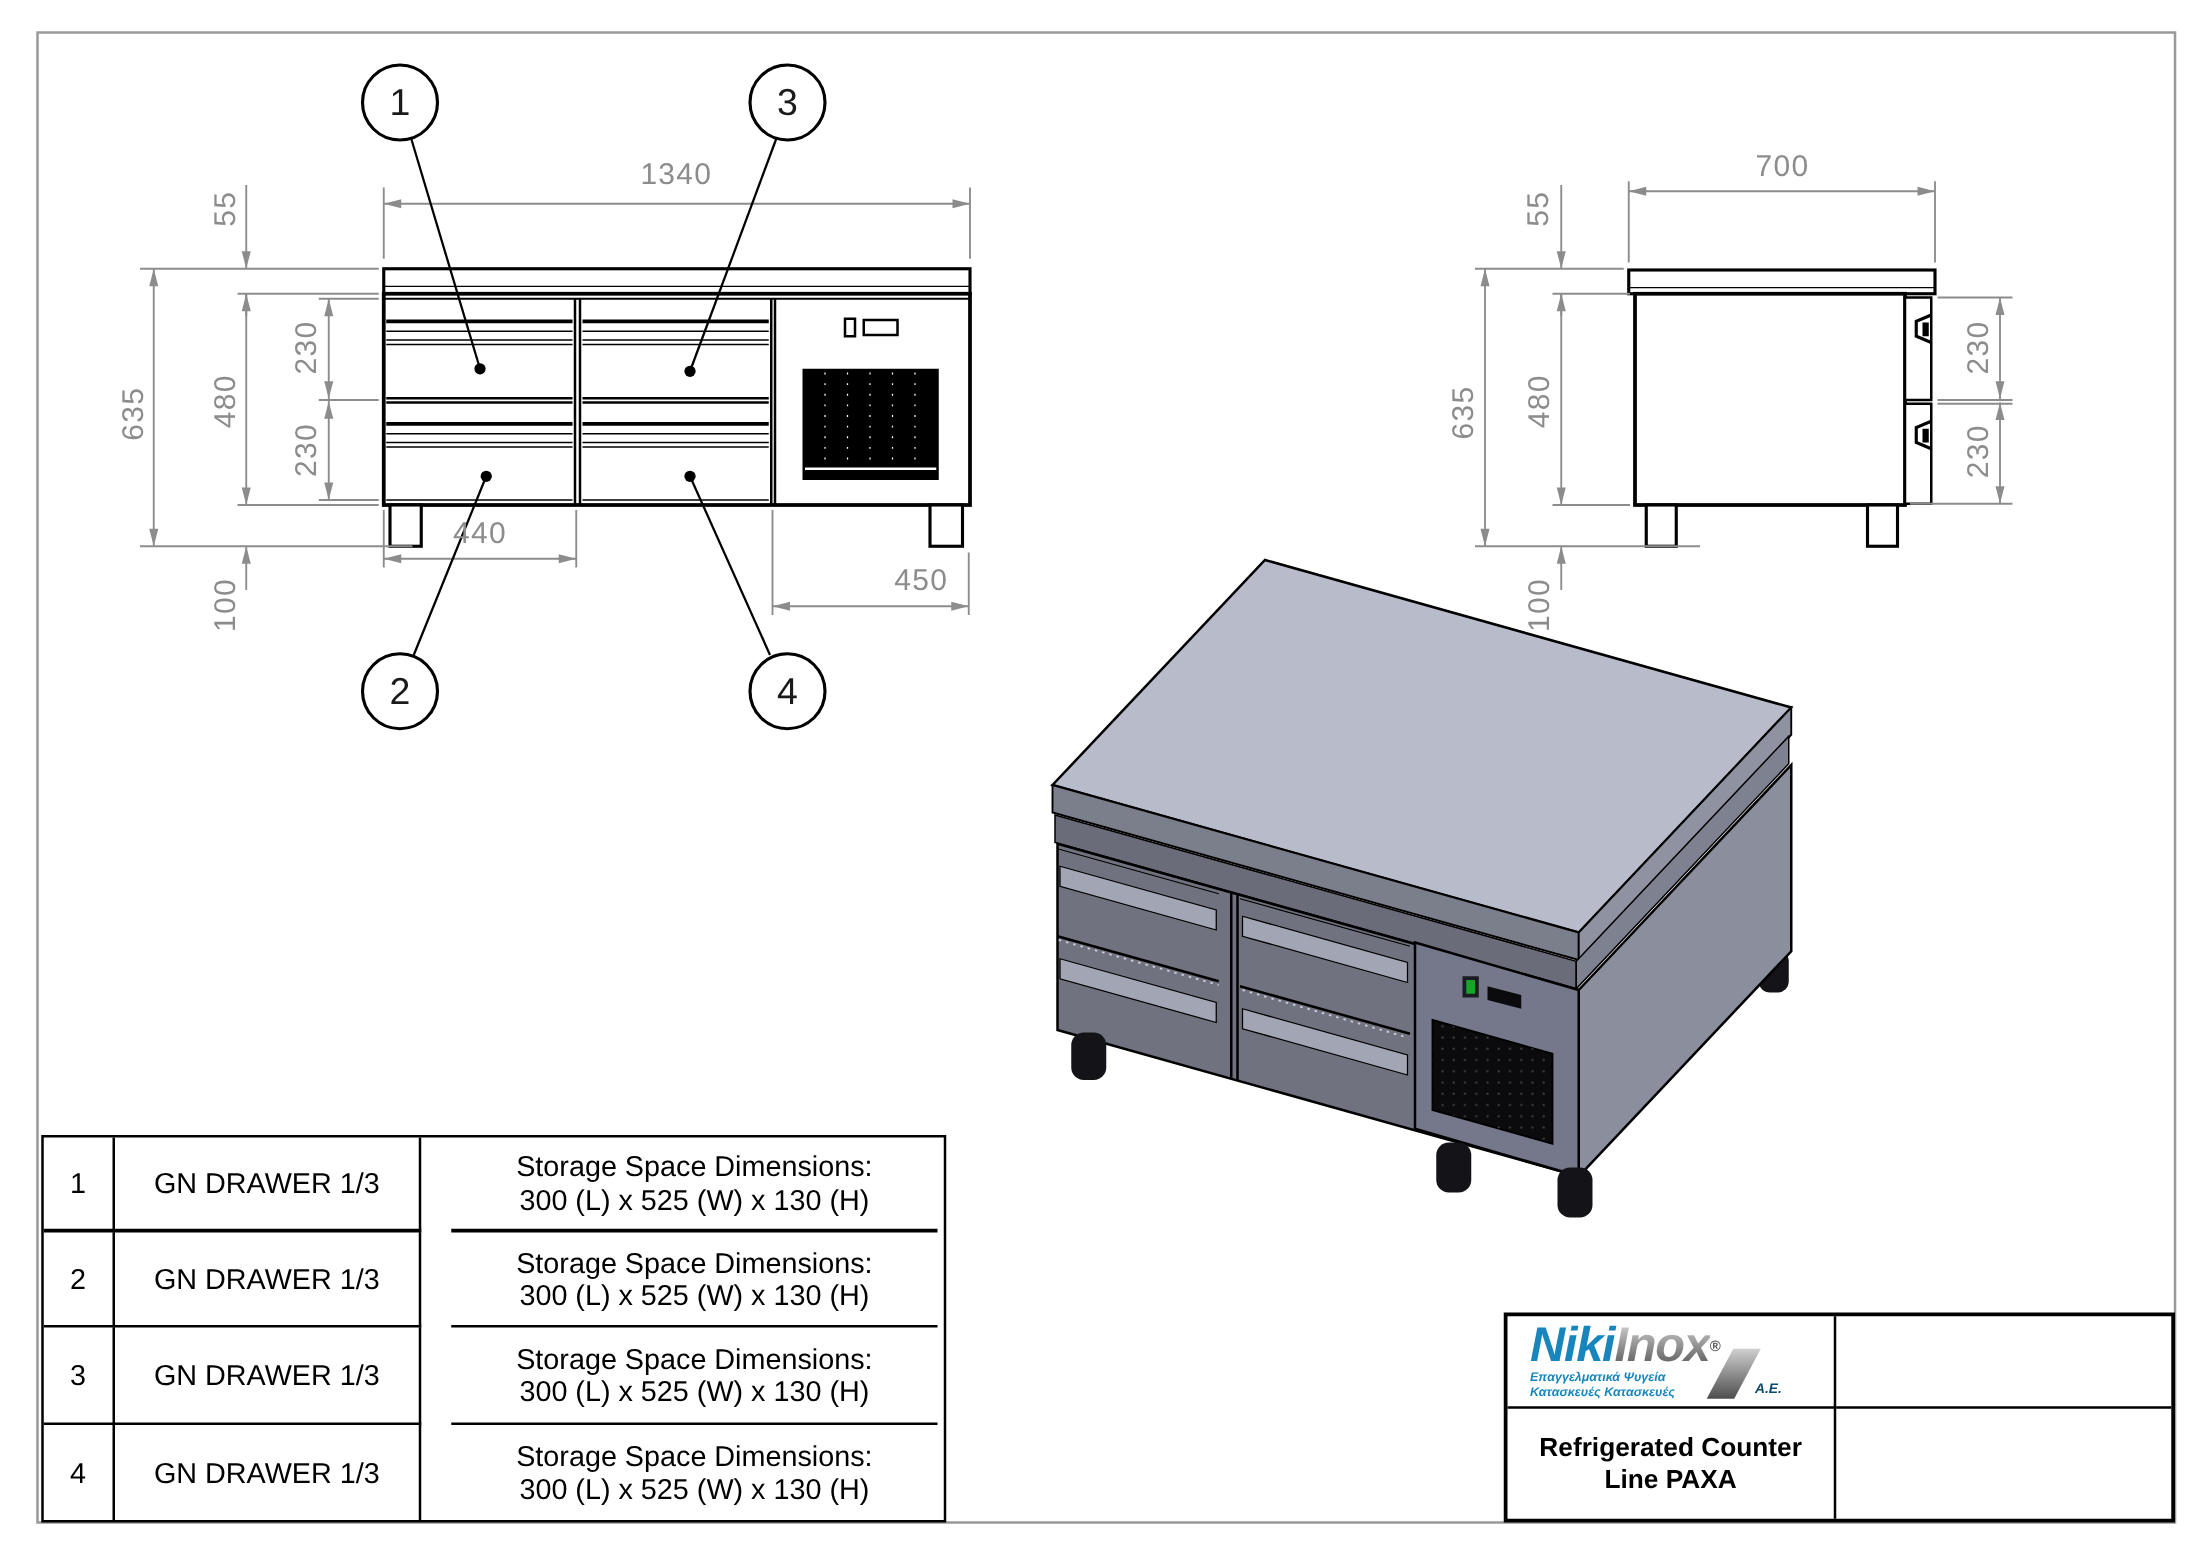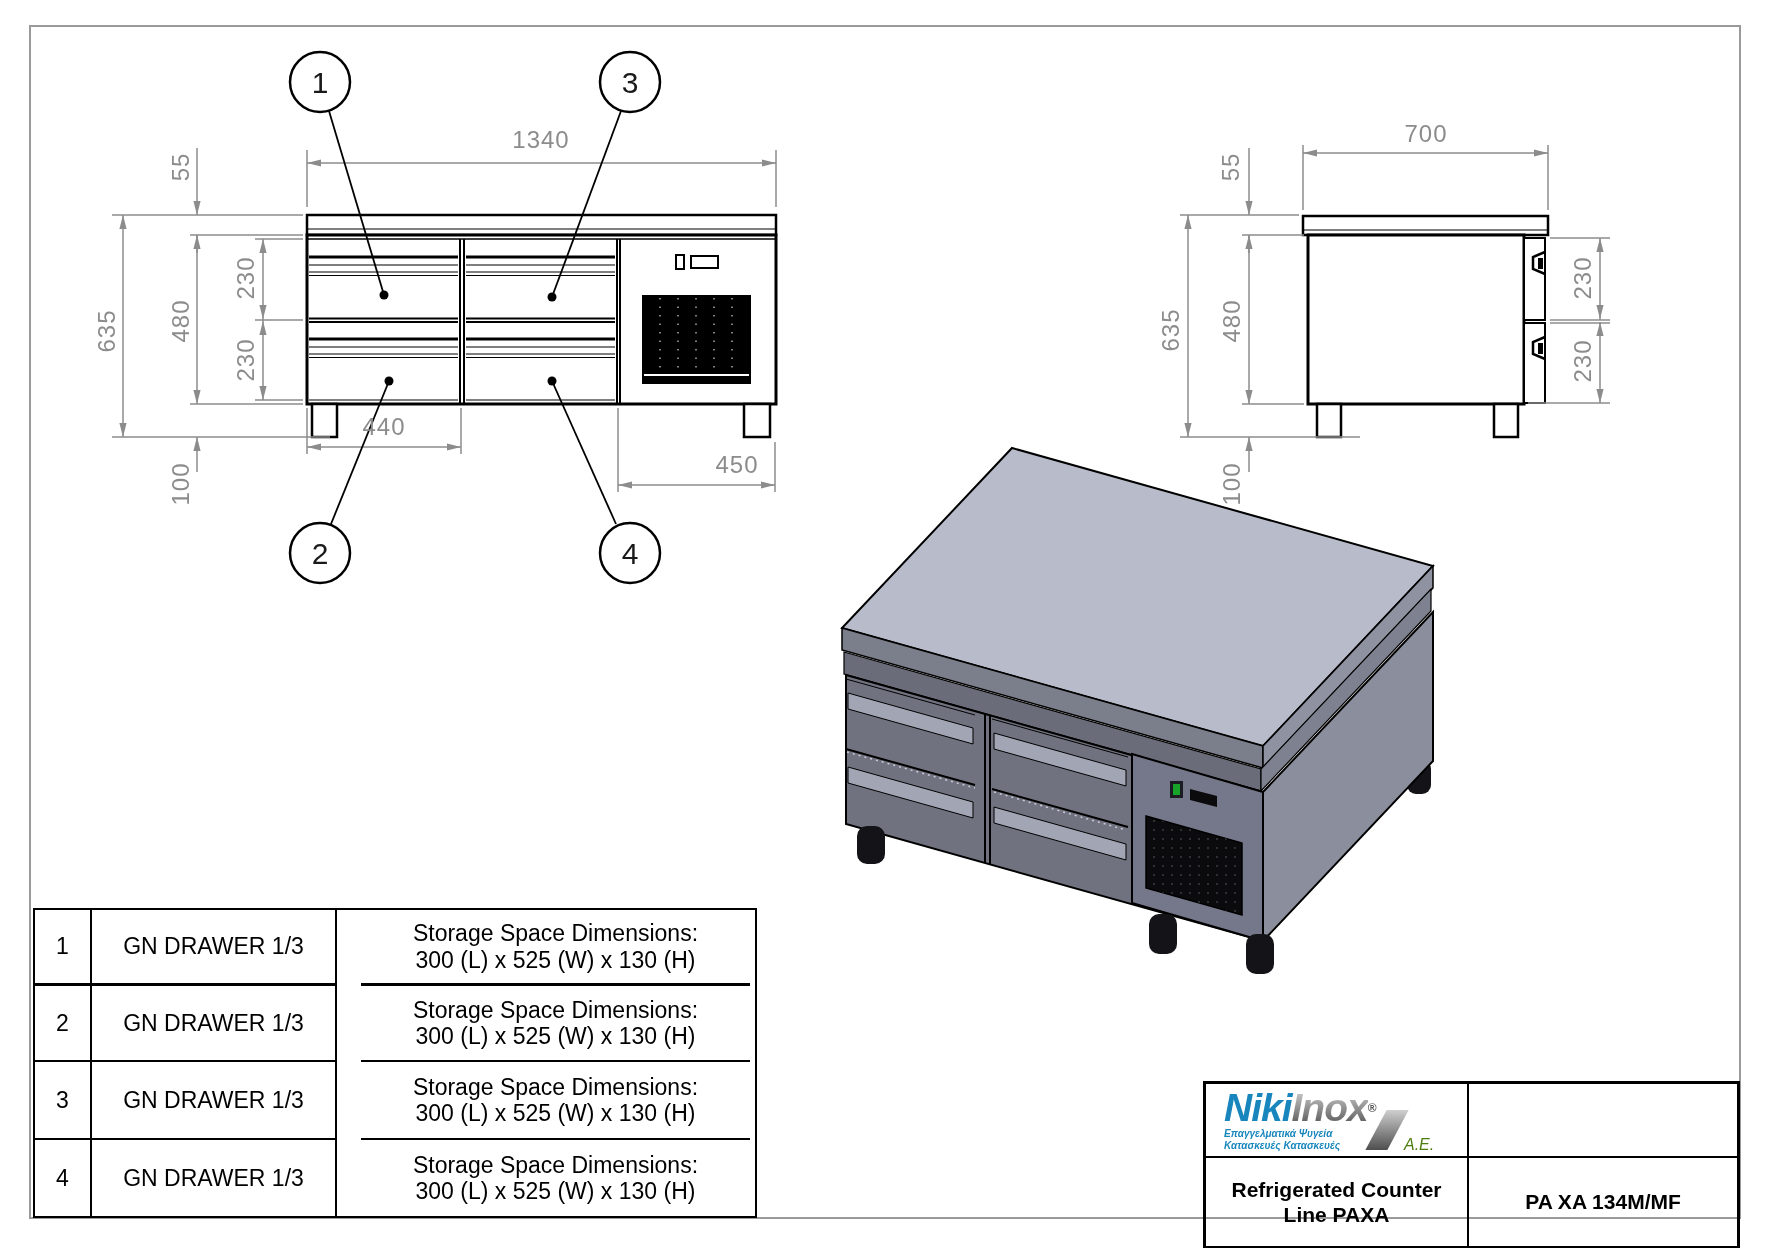--- a/index.html
+++ b/index.html
@@ -14,39 +14,39 @@
   #parts-table{position:absolute;left:33px;top:908px;width:720px;border:2.5px solid #000;
                display:grid;grid-template-columns:57px 245px 413px;grid-template-rows:76px 76px 78px 76px;}
   .pt-cell{border-right:2px solid #000;border-bottom:2px solid #000;display:flex;
            flex-direction:column;align-items:center;justify-content:center;text-align:center;
            font-size:23px;color:#000;line-height:1.15;}
   .pt-cell.last-col{border-right:none;margin-left:24px;}
   .pt-cell.thick{border-bottom:3.5px solid #000;}
   .pt-cell.last-row{border-bottom:none;}
   
   #title-block{position:absolute;left:1203px;top:1050px;width:537px;height:168px;border:3px solid #000;
-               display:grid;grid-template-columns:263px auto;grid-template-rows:74px auto;box-sizing:border-box;margin-top:31px;}
+               display:grid;grid-template-columns:263px auto;grid-template-rows:74px auto;box-sizing:border-box;}
   .tb-cell{border-right:2.5px solid #000;border-bottom:2.5px solid #000;position:relative;overflow:hidden;}
   .tb-cell.rt{border-right:none;}
   .tb-cell.bt{border-bottom:none;}
   .tb-text{display:flex;flex-direction:column;align-items:center;justify-content:center;
            font-weight:bold;font-size:21px;color:#000;text-align:center;line-height:1.2;height:100%;}
   
   #brand-logo{position:absolute;left:18px;top:4px;width:240px;height:66px;}
   .brand-row{position:relative;font-style:italic;font-weight:bold;font-size:39px;
              letter-spacing:-1px;line-height:40px;white-space:nowrap;}
   .brand-primary{color:#1886bc;}
   .brand-secondary{background:linear-gradient(180deg,#dcdcdc 0%,#9a9a9a 45%,#4c4c4c 100%);
                    -webkit-background-clip:text;background-clip:text;color:transparent;}
   .reg-mark{font-size:12px;color:#555;vertical-align:top;font-style:normal;}
   .tagline{font-size:10px;font-weight:bold;font-style:italic;color:#1886bc;line-height:12px;white-space:nowrap;}
   .logo-slash{position:absolute;left:152px;top:22px;width:22px;height:40px;
               background:linear-gradient(180deg,#cfcfcf,#4e4e4e);transform:skewX(-28deg);}
-  .company-suffix{position:absolute;left:180px;top:48px;font-size:16px;font-weight:normal;
-                  font-style:italic;color:#4d7c0f;}
+  .company-suffix{position:absolute;left:180px;top:48px;font-size:11px;font-weight:bold;
+                  font-style:italic;color:#0c4a6e;}
 </style>
 </head>
 <body>
 
 <div id="page">
 
 <svg id="drawing" width="1766" height="1248" viewBox="0 0 1766 1248">
 
   <rect x="30" y="26" width="1710" height="1192" fill="none" stroke="#9a9a9a" stroke-width="2"></rect>
 
@@ -356,20 +356,15 @@
         <div class="company-suffix">Α.Ε.</div>
       </div>
     </div>
     <div class="tb-cell rt"></div>
     <div class="tb-cell bt">
       <div class="tb-text">
         <span>Refrigerated Counter</span>
         <span>Line PAXA</span>
       </div>
     </div>
-    <div class="tb-cell rt bt">
-      <div class="tb-text">
-          <span>PA XA 134M/MF</span>
-        </div>
-    </div>
   </div>
 
 </div>
 
 </body></html>

